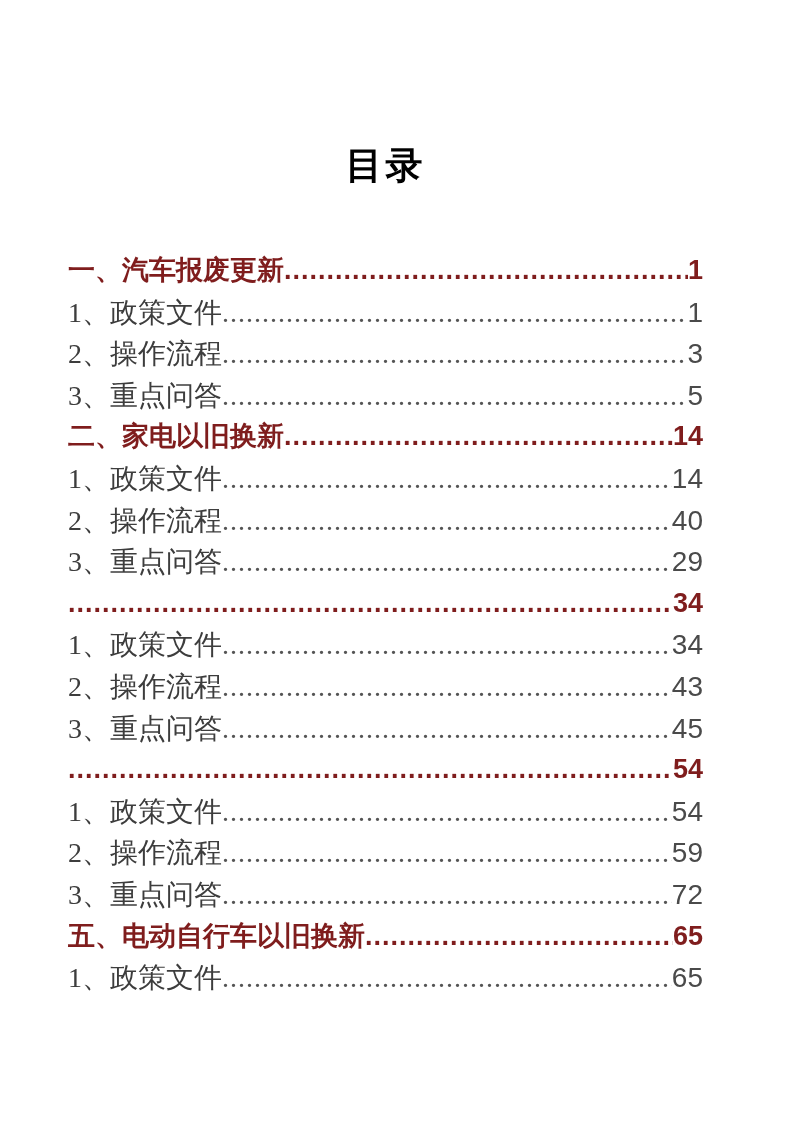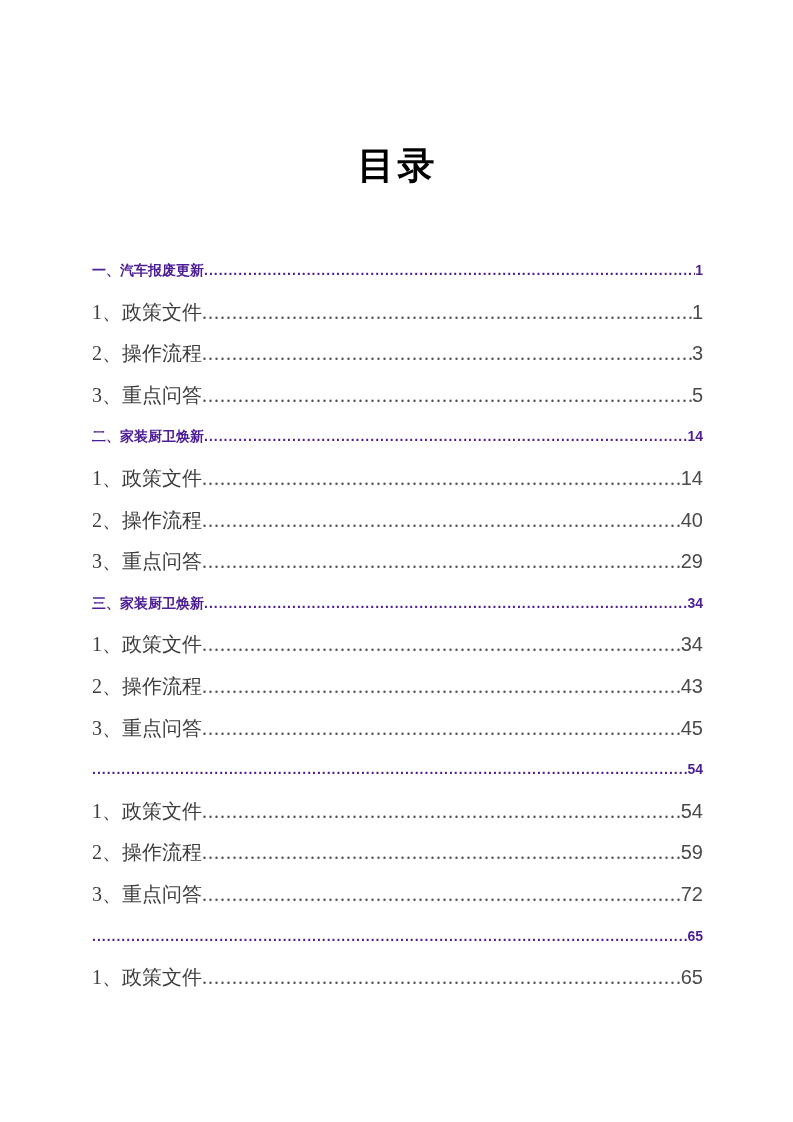--- a/index.html
+++ b/index.html
@@ -6,21 +6,21 @@
     margin: 0;
     padding: 0;
     background: #ffffff;
   }
   .page {
     position: relative;
     width: 793px;
     height: 1122px;
     background: #ffffff;
     box-sizing: border-box;
-    padding: 144px 90px 0 92px;
+    padding: 144px 90px 0 68px;
     overflow: hidden;
     font-family: "Liberation Sans", sans-serif;
   }
   .doc-title {
     text-align: center;
     font-size: 37px;
     line-height: 44px;
     font-weight: 700;
     color: #000000;
     letter-spacing: 3px;
@@ -51,31 +51,31 @@
     content: "....................................................................................................................................................................................";
     letter-spacing: 1px;
   }
   .toc-row .toc-page {
     flex: 0 0 auto;
   }
   
   .toc-row.lvl1 {
     font-family: "Liberation Sans", sans-serif;
     font-weight: 700;
-    font-size: 14px;
-    color: #4c1d95;
+    font-size: 27px;
+    color: #7f1d1d;
   }
   .toc-row.lvl1 .toc-leader::after {
     font-weight: 700;
   }
   
   .toc-row.lvl2 {
     font-family: "Liberation Serif", serif;
     font-weight: 400;
-    font-size: 20px;
+    font-size: 28px;
     color: #3d3d3d;
   }
   .toc-row.lvl2 .toc-leader::after {
     color: #555555;
     font-weight: 400;
   }
   .toc-row.lvl2 .toc-page {
     color: #4a4a4a;
     font-family: "Liberation Sans", sans-serif;
   }
@@ -104,42 +104,41 @@
       <span class="toc-leader"></span>
       <span class="toc-page">3</span>
     </div>
     <div class="toc-row lvl2">
       <span class="toc-label">3、重点问答</span>
       <span class="toc-leader"></span>
       <span class="toc-page">5</span>
     </div>
 
     <div class="toc-row lvl1">
-      <span class="toc-label">二、家装厨卫焕新</span>
+      <span class="toc-label">二、家电以旧换新</span>
       <span class="toc-leader"></span>
       <span class="toc-page">14</span>
     </div>
     <div class="toc-row lvl2">
       <span class="toc-label">1、政策文件</span>
       <span class="toc-leader"></span>
       <span class="toc-page">14</span>
     </div>
     <div class="toc-row lvl2">
       <span class="toc-label">2、操作流程</span>
       <span class="toc-leader"></span>
       <span class="toc-page">40</span>
     </div>
     <div class="toc-row lvl2">
       <span class="toc-label">3、重点问答</span>
       <span class="toc-leader"></span>
       <span class="toc-page">29</span>
     </div>
 
     <div class="toc-row lvl1">
-      <span class="toc-label">三、家装厨卫焕新</span>
       <span class="toc-leader"></span>
       <span class="toc-page">34</span>
     </div>
     <div class="toc-row lvl2">
       <span class="toc-label">1、政策文件</span>
       <span class="toc-leader"></span>
       <span class="toc-page">34</span>
     </div>
     <div class="toc-row lvl2">
       <span class="toc-label">2、操作流程</span>
@@ -166,20 +165,21 @@
       <span class="toc-leader"></span>
       <span class="toc-page">59</span>
     </div>
     <div class="toc-row lvl2">
       <span class="toc-label">3、重点问答</span>
       <span class="toc-leader"></span>
       <span class="toc-page">72</span>
     </div>
 
     <div class="toc-row lvl1">
+      <span class="toc-label">五、电动自行车以旧换新</span>
       <span class="toc-leader"></span>
       <span class="toc-page">65</span>
     </div>
     <div class="toc-row lvl2">
       <span class="toc-label">1、政策文件</span>
       <span class="toc-leader"></span>
       <span class="toc-page">65</span>
     </div>
 
   </div>

